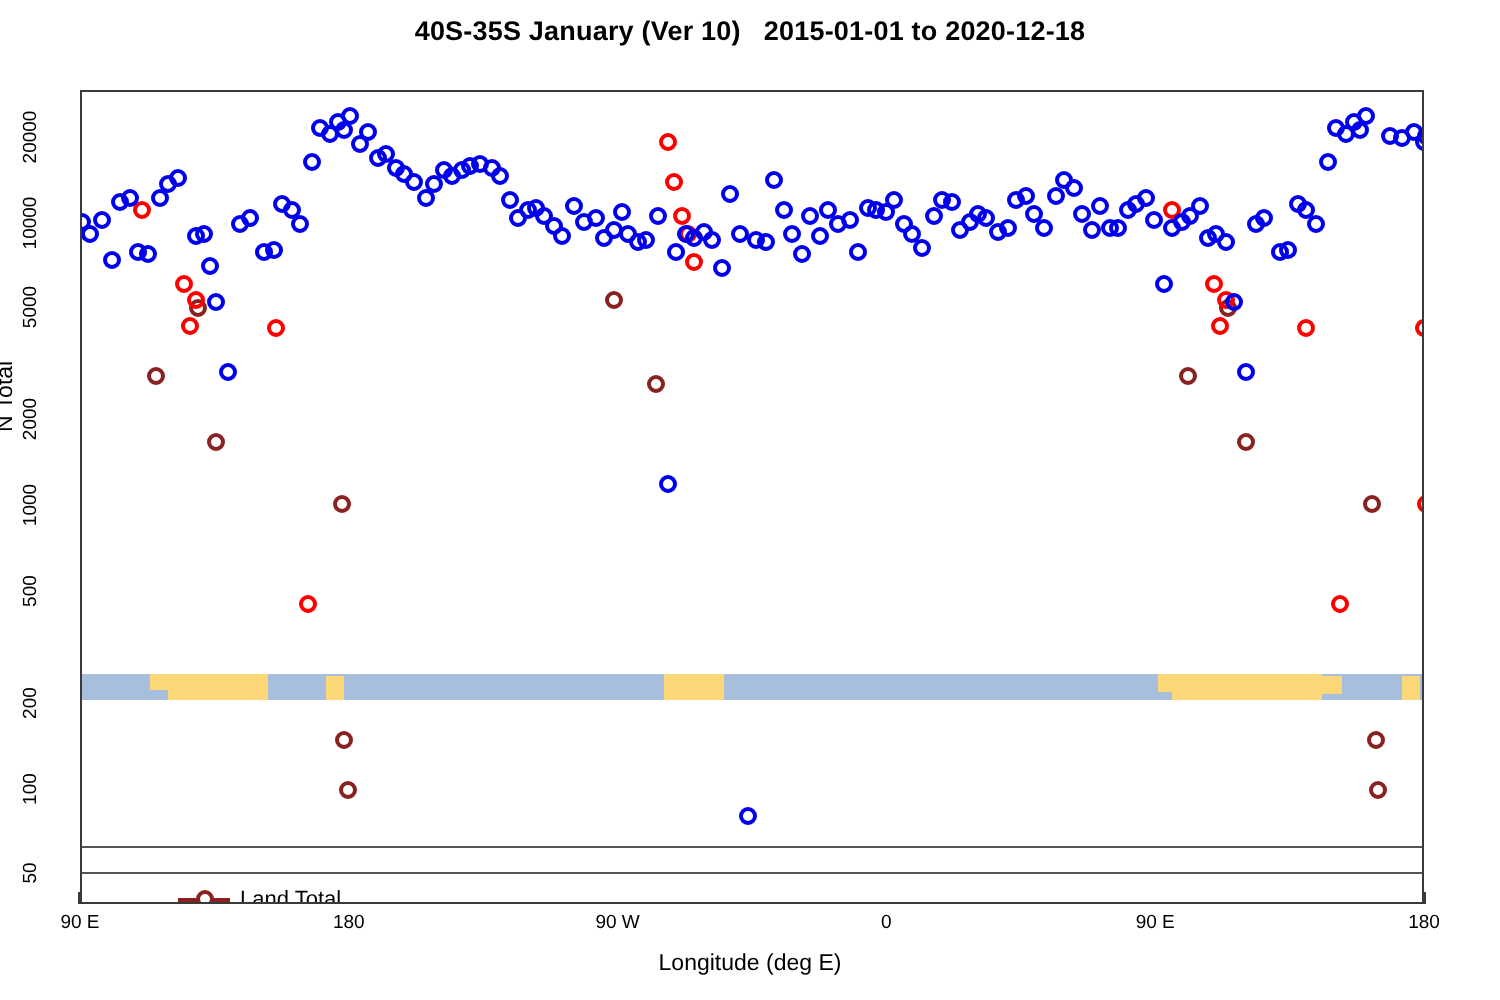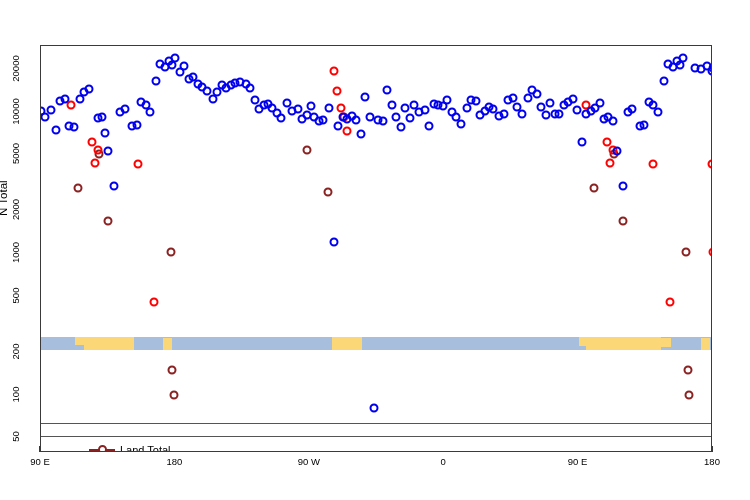--- a/index.html
+++ b/index.html
@@ -158,22 +158,24 @@
     font-size: 11px;
     color: #000;
     white-space: nowrap;
   }
 </style>
 </head>
 <body>
 
 <div id="figure">
 
+  <div id="chart-title">40S-35S January (Ver 10)   2015-01-01 to 2020-12-18</div>
 
   <div id="y-axis-label">N Total</div>
+  <div id="x-axis-label">Longitude (deg E)</div>
 
   <div id="y-ticks">
       <div class="ytick-mark" style="left: 40px; top: 437.531px;"></div>
       <div class="ytick-label" style="left: 0px; width: 31px; top: 431.281px; text-align: center; transform: rotate(-90deg); transform-origin: center center;">50</div>
       <div class="ytick-mark" style="left: 40px; top: 394.917px;"></div>
       <div class="ytick-label" style="left: 0px; width: 31px; top: 388.667px; text-align: center; transform: rotate(-90deg); transform-origin: center center;">100</div>
       <div class="ytick-mark" style="left: 40px; top: 352.302px;"></div>
       <div class="ytick-label" style="left: 0px; width: 31px; top: 346.052px; text-align: center; transform: rotate(-90deg); transform-origin: center center;">200</div>
       <div class="ytick-mark" style="left: 40px; top: 295.969px;"></div>
       <div class="ytick-label" style="left: 0px; width: 31px; top: 289.719px; text-align: center; transform: rotate(-90deg); transform-origin: center center;">500</div>

